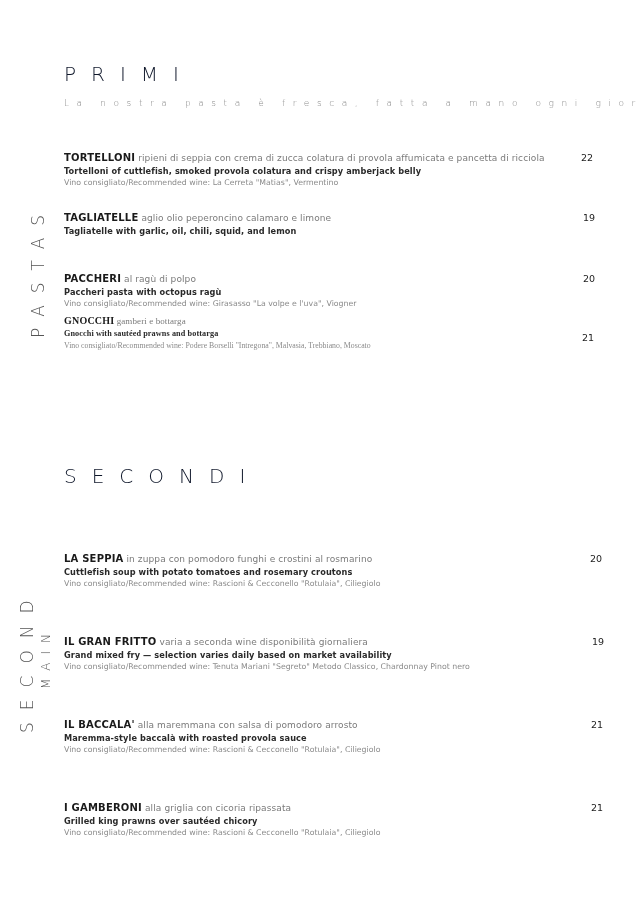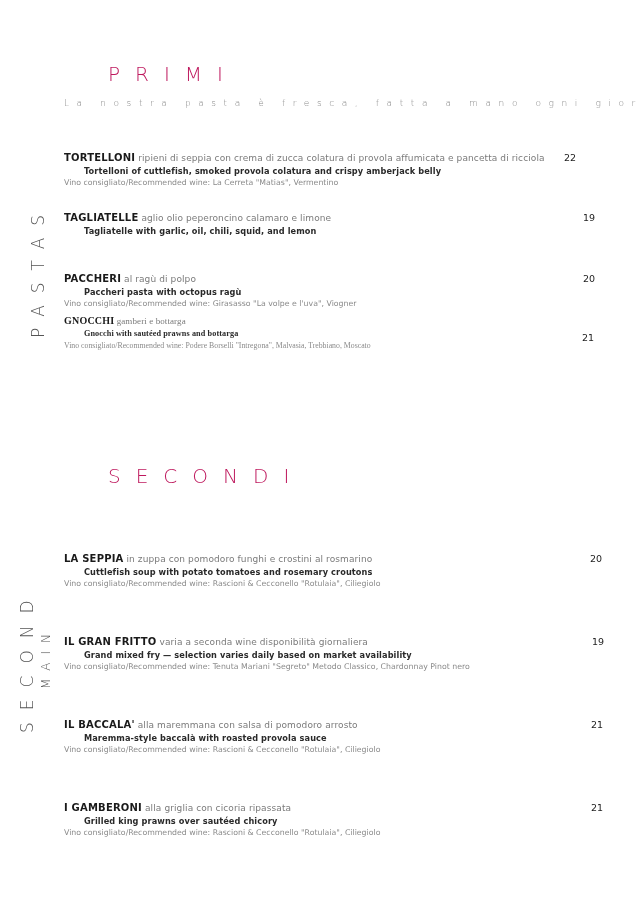--- a/index.html
+++ b/index.html
@@ -5,23 +5,22 @@
     * { margin: 0; padding: 0; box-sizing: border-box; }
     html, body { width: 640px; height: 905px; background: #ffffff; overflow: hidden; }
     body { position: relative; font-family: "DejaVu Sans", sans-serif; color: #2a2a2a; }
 
     .section-title {
       position: absolute;
       font-family: "DejaVu Sans", sans-serif;
       font-weight: 200;
       font-size: 20px;
       letter-spacing: 15px;
-      color: #be185d;
+      color: #0f172a;
       white-space: nowrap;
-      margin-left: 44px;
     }
     .subtitle {
       position: absolute;
       font-size: 9px;
       letter-spacing: 7.6px;
       color: #8a8a8a;
       white-space: nowrap;
       font-weight: 300;
     }
     .side-label {
@@ -60,21 +59,20 @@
       font-size: 9px;
       letter-spacing: 0.1px;
     }
     .item .desc-en {
       font-size: 8.2px;
       line-height: 12px;
       font-weight: bold;
       color: #2a2a2a;
       white-space: nowrap;
       letter-spacing: 0.1px;
-      margin-left: 20px;
     }
     .item .wine {
       font-size: 7.8px;
       line-height: 12px;
       color: #8a8a8a;
       white-space: nowrap;
     }
     .price {
       position: absolute;
       font-size: 9.5px;
@@ -88,21 +86,21 @@
 <div class="section-title" style="left:64px; top:62px;">PRIMI</div>
 <div class="subtitle" style="left:64px; top:98px;">La nostra pasta è fresca, fatta a mano ogni giorno.</div>
 
 <div class="side-label" style="left:28px; top:338px;">PASTAS</div>
 
 <div class="item" style="top:151px;">
   <div class="line1"><span class="name">TORTELLONI</span><span class="desc-it"> ripieni di seppia con crema di zucca colatura di provola affumicata e pancetta di ricciola</span></div>
   <div class="desc-en">Tortelloni of cuttlefish, smoked provola colatura and crispy amberjack belly</div>
   <div class="wine">Vino consigliato/Recommended wine: La Cerreta "Matias", Vermentino</div>
 </div>
-<div class="price" style="left:564px; top:152px;text-align:right;">22</div>
+<div class="price" style="left:581px; top:152px;text-align:right;">22</div>
 
 <div class="item" style="top:211px;">
   <div class="line1"><span class="name">TAGLIATELLE</span><span class="desc-it"> aglio olio peperoncino calamaro e limone</span></div>
   <div class="desc-en">Tagliatelle with garlic, oil, chili, squid, and lemon</div>
 </div>
 <div class="price" style="left:583px; top:212px;">19</div>
 
 <div class="item" style="top:272px;">
   <div class="line1"><span class="name">PACCHERI</span><span class="desc-it">  al ragù di polpo</span></div>
   <div class="desc-en">Paccheri pasta with octopus ragù</div>

